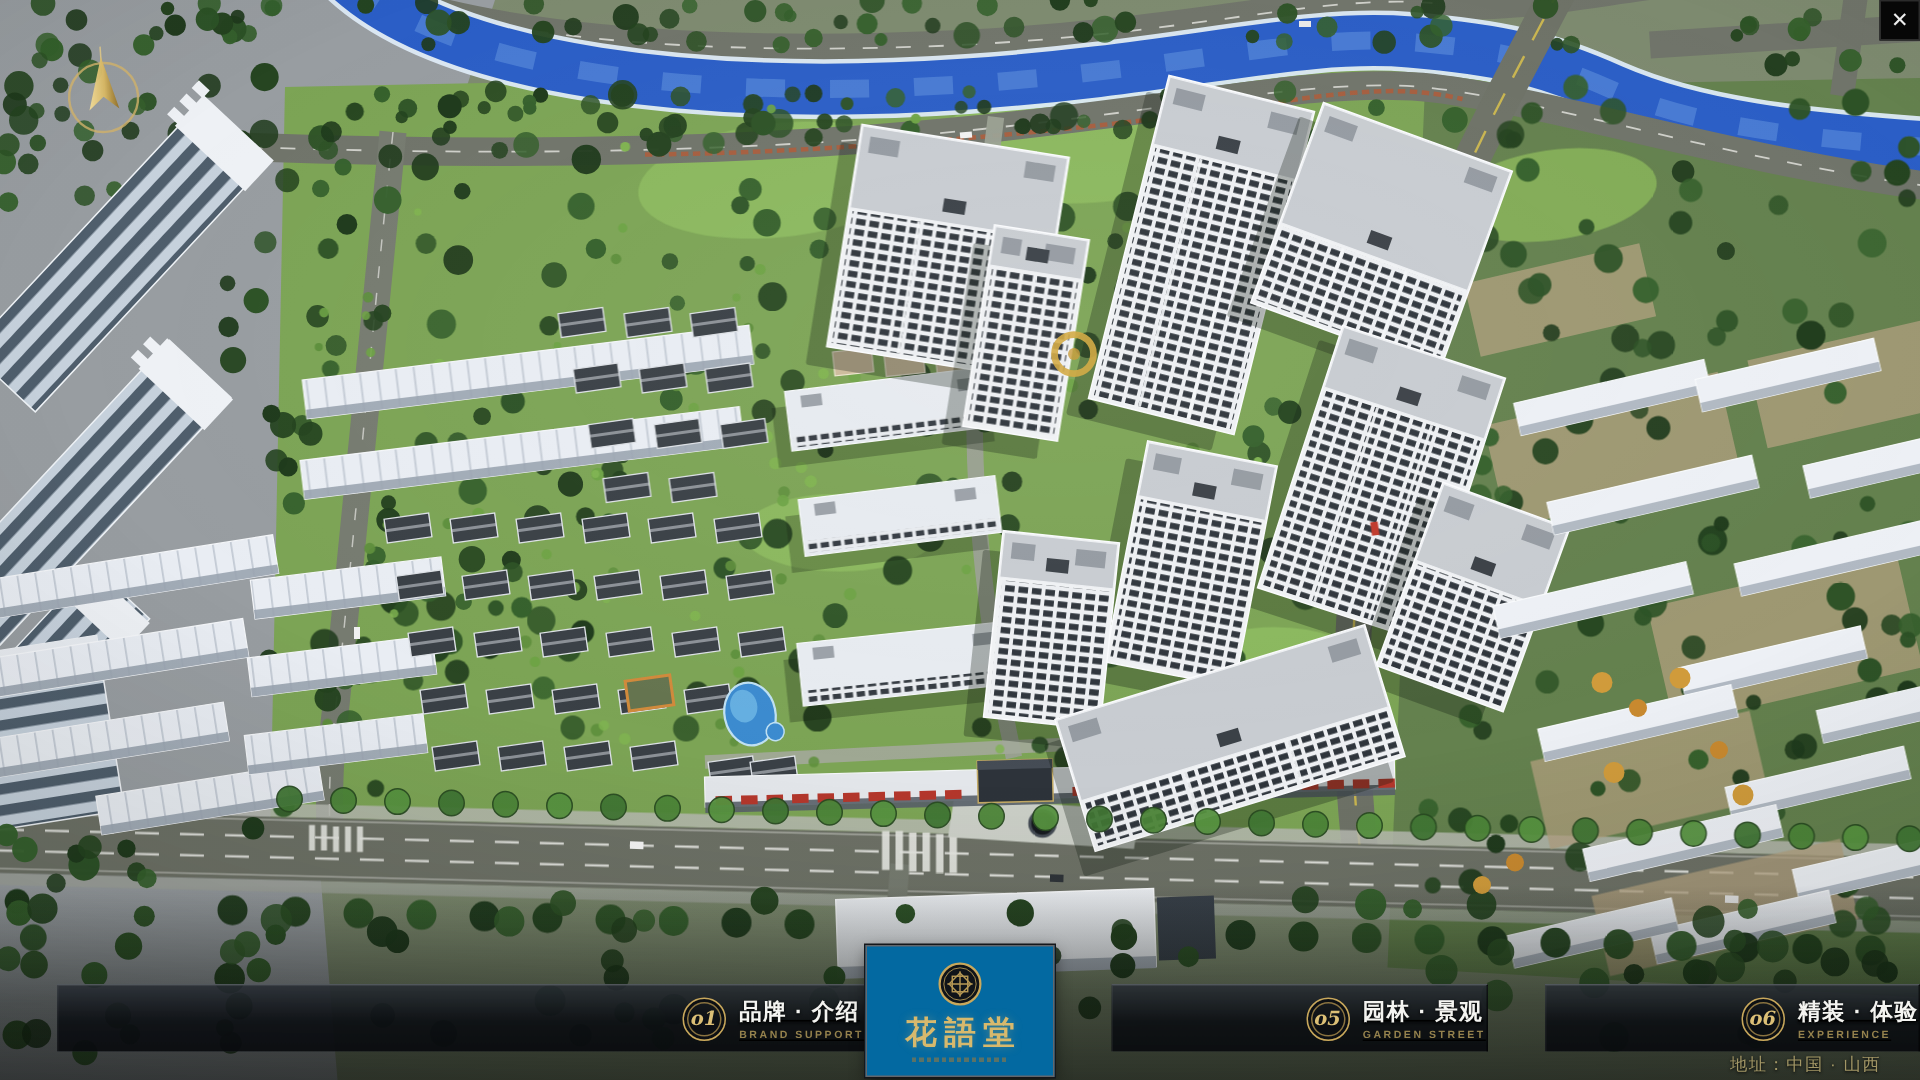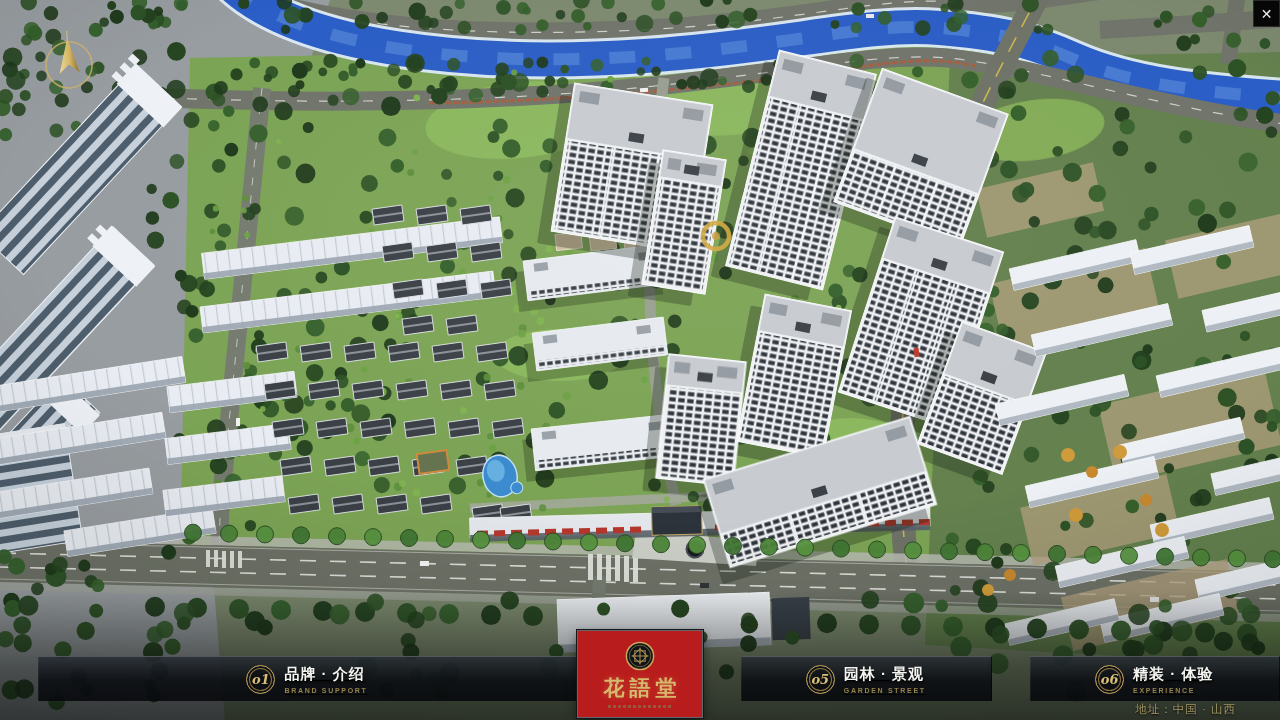--- a/index.html
+++ b/index.html
@@ -16,43 +16,43 @@
 
   
   .close-btn{position:absolute;top:0;right:0;width:27px;height:27px;background:#070707;
     border:1px solid #2b2b2b;color:#ededed;font-size:14px;line-height:1;display:flex;
     align-items:center;justify-content:center;cursor:pointer;z-index:30;padding:0;
     font-family:"DejaVu Sans",sans-serif;}
 
   
   .navbar{position:absolute;left:0;right:0;top:656px;height:45px;display:flex;z-index:20;}
   .nav-group{flex:1;display:flex;}
-  .nav-item{flex:1;display:flex;align-items:center;justify-content:center;gap:9px;cursor:pointer;
+  .nav-item{flex:1;display:flex;align-items:center;justify-content:flex-end;gap:9px;cursor:pointer;
     background:linear-gradient(180deg, rgba(40,45,52,.88) 0%, rgba(12,15,19,.92) 55%, rgba(9,11,14,.94) 100%);
     border-top:1px solid rgba(195,205,215,.38);
     border-right:1px solid rgba(0,0,0,.55);
     box-shadow:inset 1px 0 0 rgba(255,255,255,.05);margin-left:38px;}
   .badge{width:27px;height:27px;border-radius:50%;flex:0 0 auto;
     border:1px solid #c9a85c;display:flex;align-items:center;justify-content:center;
     box-shadow:inset 0 0 0 2px #0c0f13, inset 0 0 0 3px #8a7340;background:rgba(12,14,18,.45);}
   .badge i{font:italic 700 13px "DejaVu Serif",serif;color:#dcbf76;font-style:italic;}
   .nav-labels{display:flex;flex-direction:column;align-items:flex-start;text-decoration:underline;}
   .nav-zh{font-weight:700;font-size:15px;color:#f4f4f1;letter-spacing:1px;text-shadow:0 1px 2px #000;}
   .nav-en{font-size:7px;font-weight:700;color:#95824d;letter-spacing:1.7px;margin-top:3px;white-space:nowrap;}
 
   
   .logo-panel{width:124px;height:86px;margin-top:-26px;flex:0 0 auto;z-index:25;cursor:pointer;
-    background:#b91c1c;border:1px solid #63676c;box-shadow:0 0 0 1px #15171b, 0 4px 10px rgba(0,0,0,.55);
+    background:#0369a1;border:1px solid #63676c;box-shadow:0 0 0 1px #15171b, 0 4px 10px rgba(0,0,0,.55);
     display:flex;flex-direction:column;align-items:center;justify-content:center;gap:3px;}
   .logo-title{font:700 21px "DejaVu Serif",serif;color:#d7b96d;letter-spacing:5px;text-indent:5px;
     text-shadow:0 0 6px rgba(215,185,109,.35);}
   .logo-sub{width:64px;height:3px;opacity:.65;
     background:repeating-linear-gradient(90deg,#8a7747 0 3px,transparent 3px 5px);}
 
-  .address{position:absolute;right:44px;bottom:3px;font-size:11.5px;color:#a39766;
+  .address{position:absolute;right:26px;bottom:3px;font-size:11.5px;color:#a39766;
     letter-spacing:1px;z-index:21;text-shadow:0 1px 2px #000;}
 </style>
 </head>
 <body>
 
 <div class="stage">
 
   <svg id="scene" width="1280" height="720" viewBox="0 0 1280 720">
     <defs>
       <pattern id="win" width="9" height="7" patternUnits="userSpaceOnUse">

